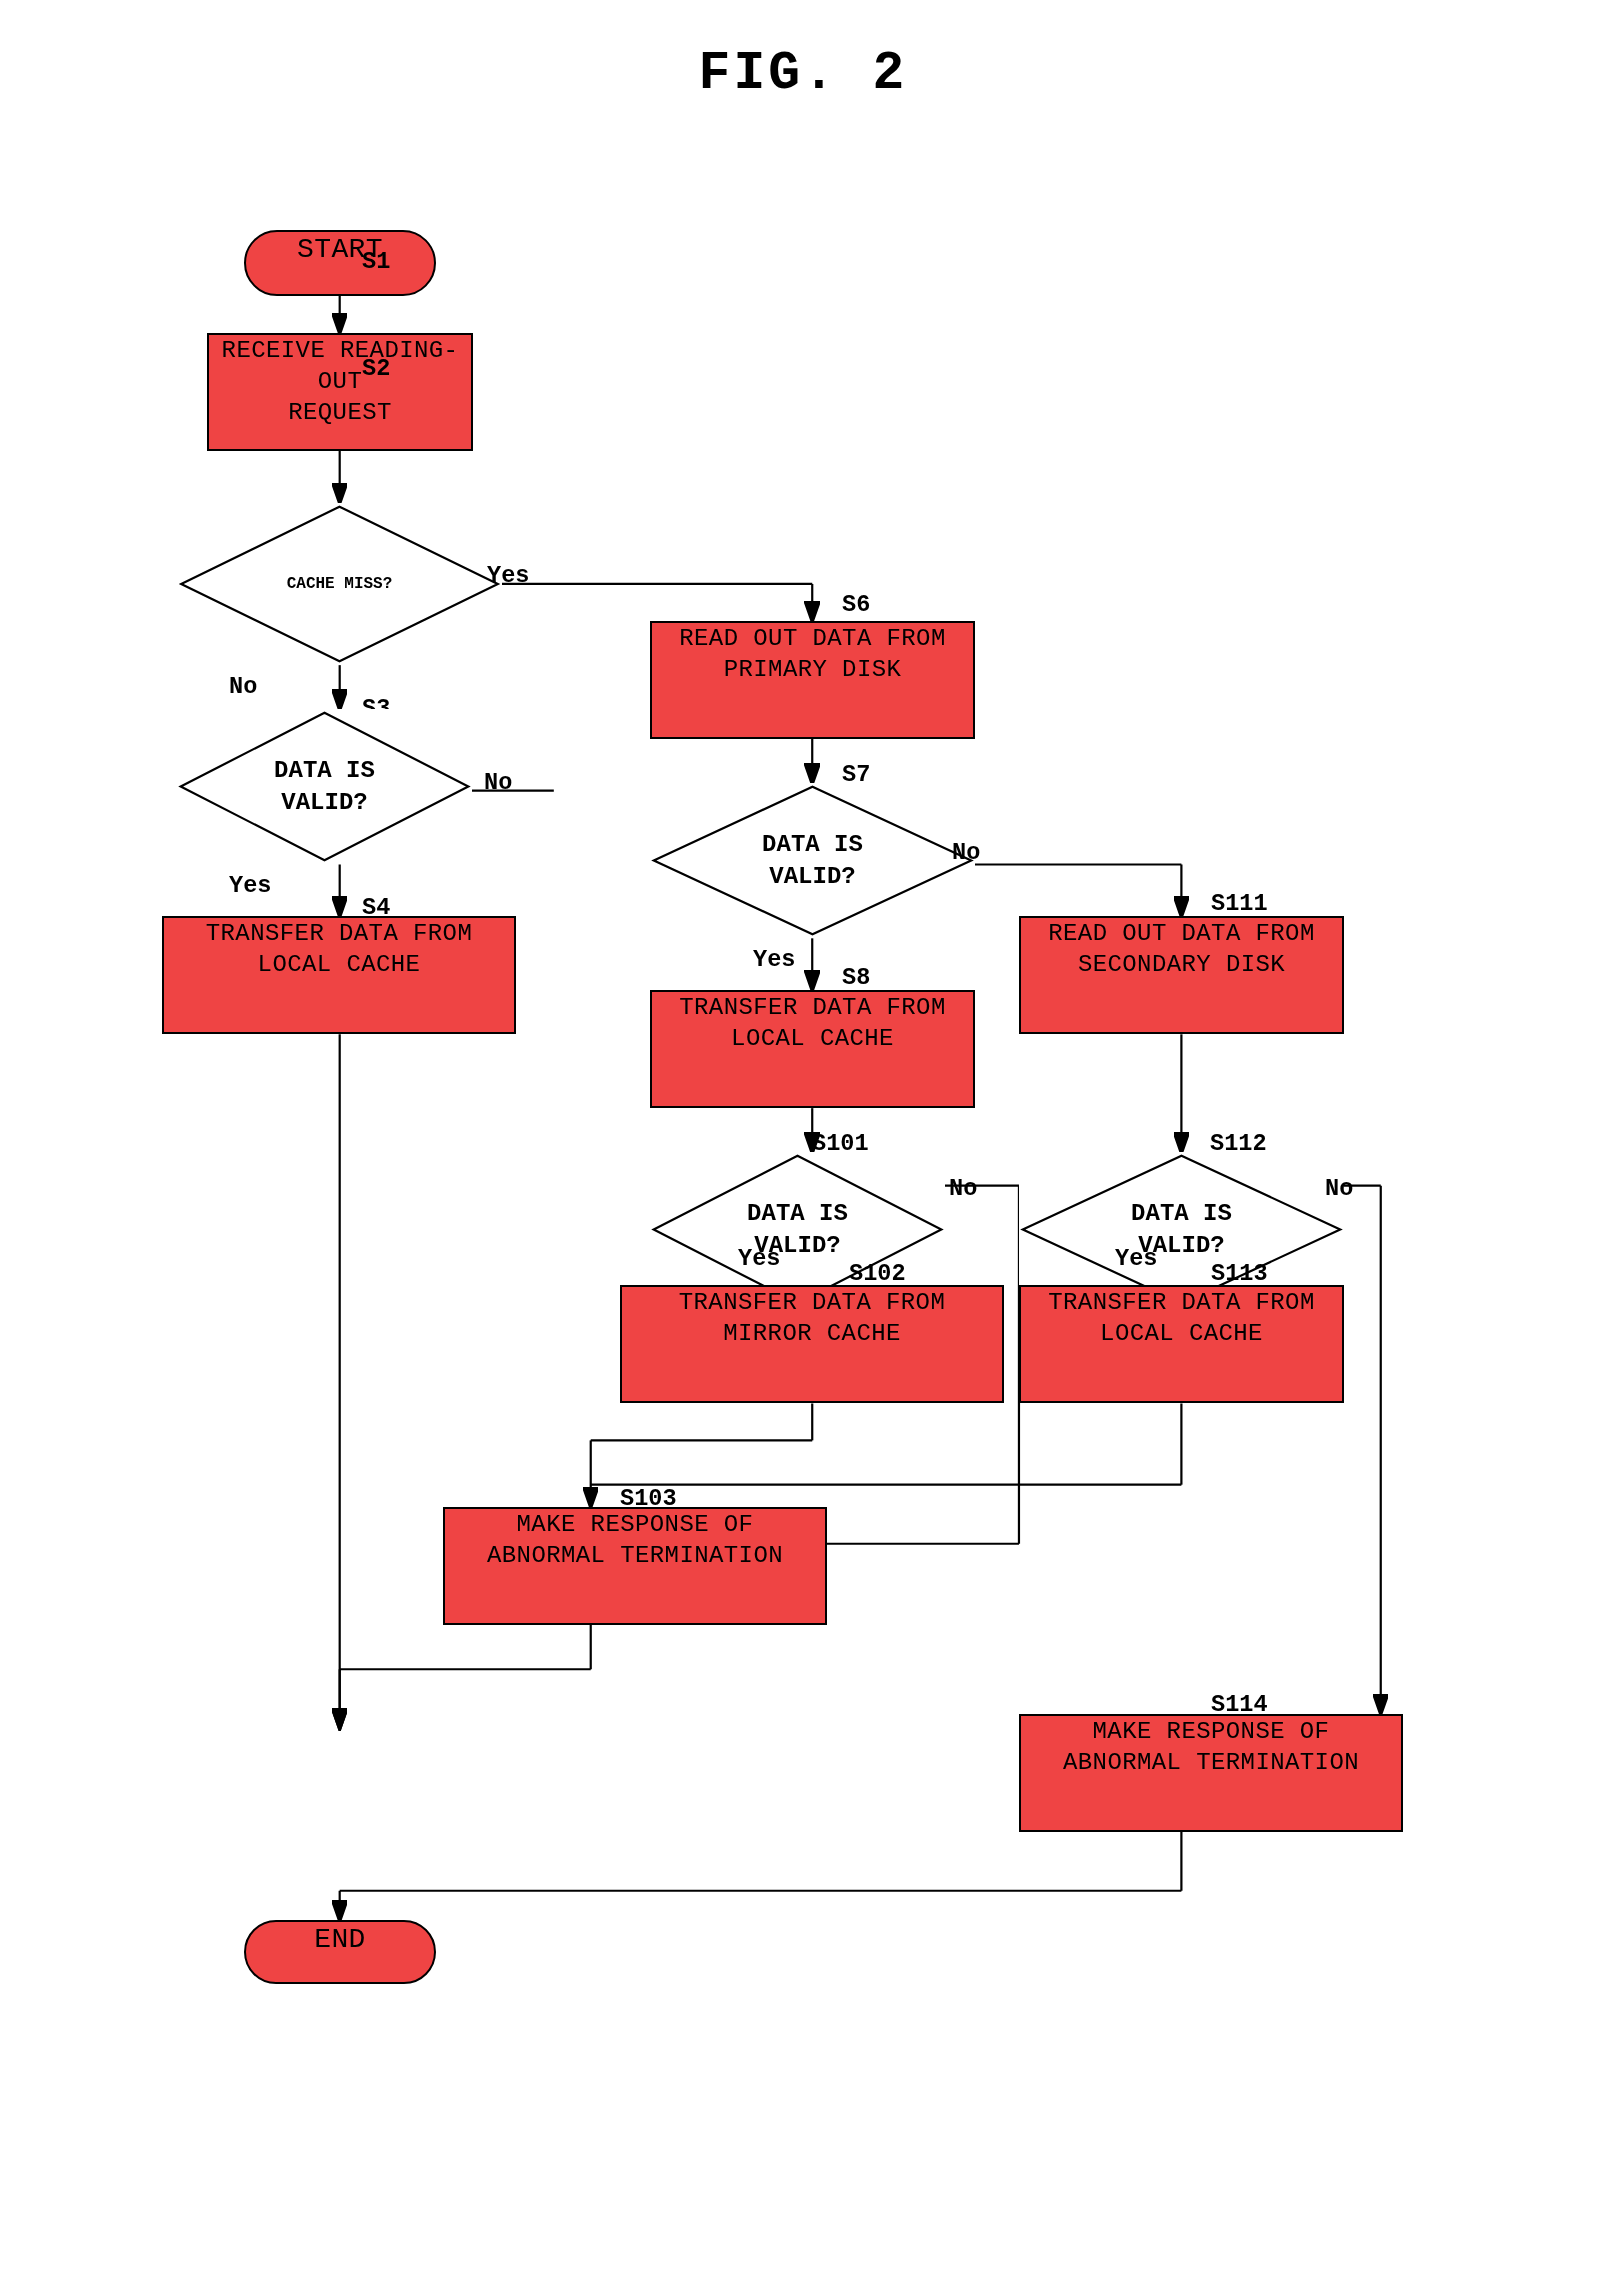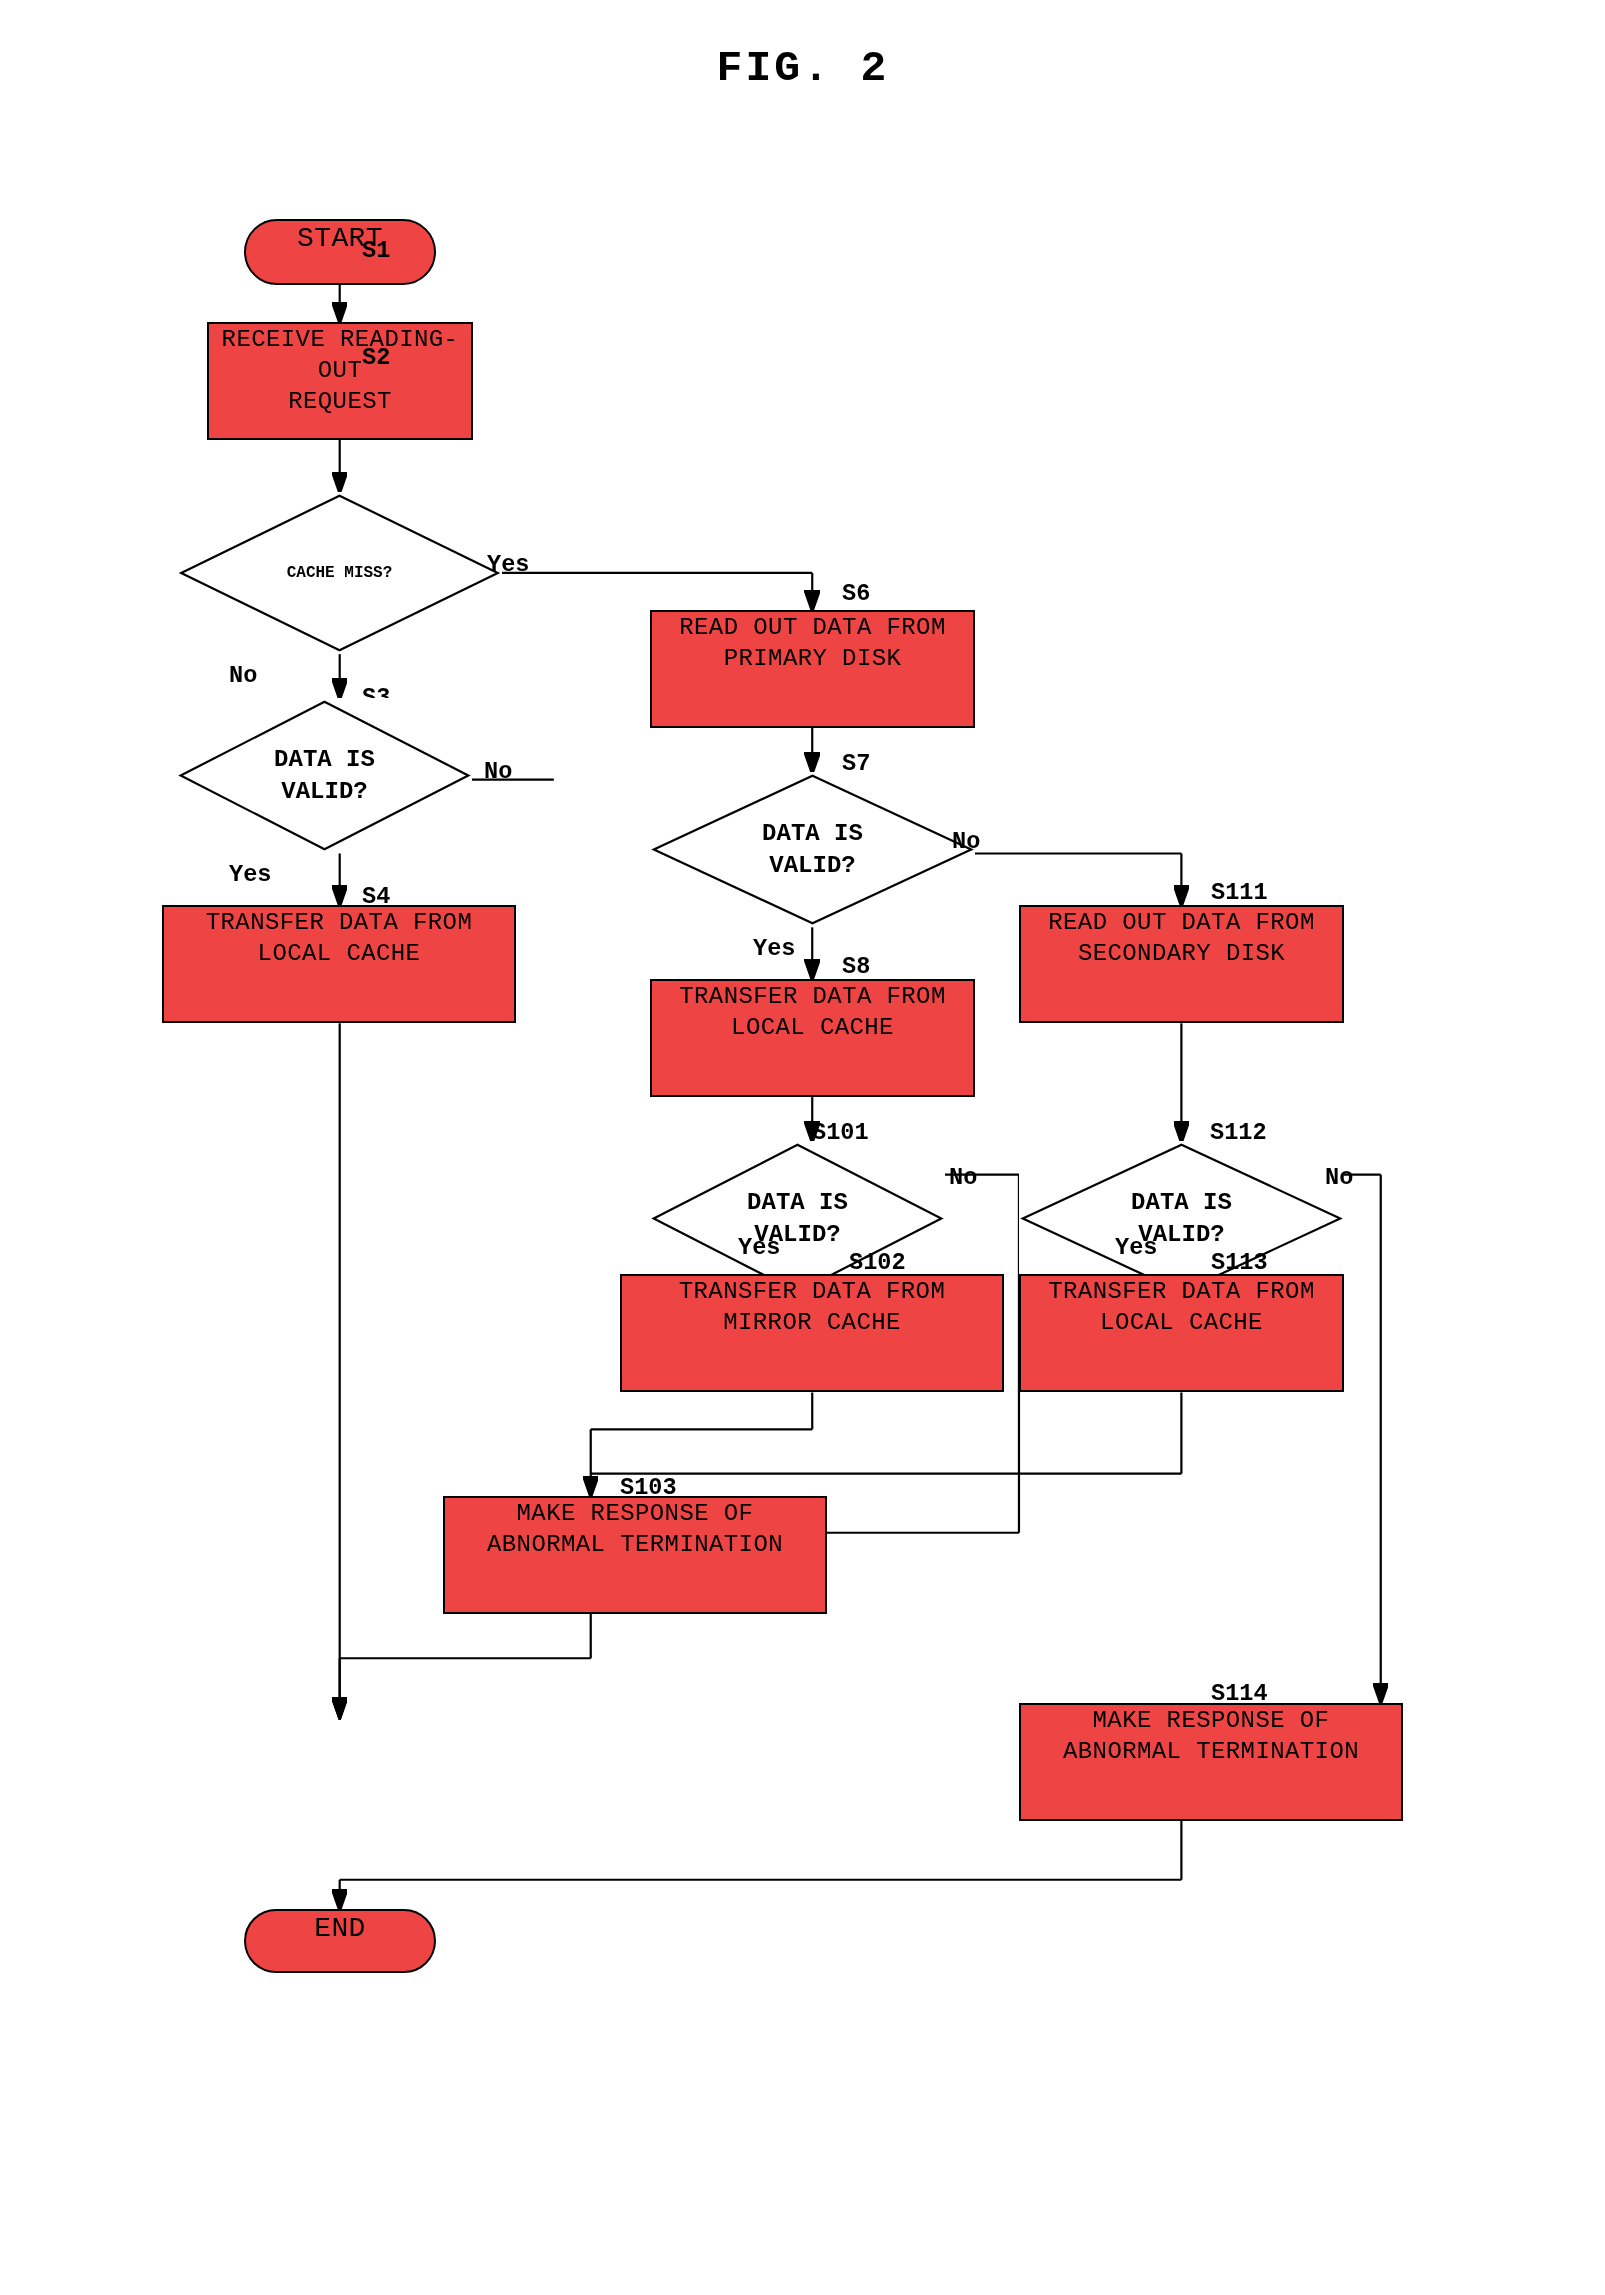--- a/index.html
+++ b/index.html
@@ -12,21 +12,21 @@
       overflow: hidden;
     }
     .page {
       width: 1606px;
       min-height: 2295px;
       position: relative;
       background: #fff;
     }
     .title {
       text-align: center;
-      font-size: 43px;
+      font-size: 53px;
       font-weight: bold;
       padding-top: 44px;
       letter-spacing: 3px;
     }
     .diagram {
       position: relative;
       width: 100%;
       height: 2215px;
     }
     

